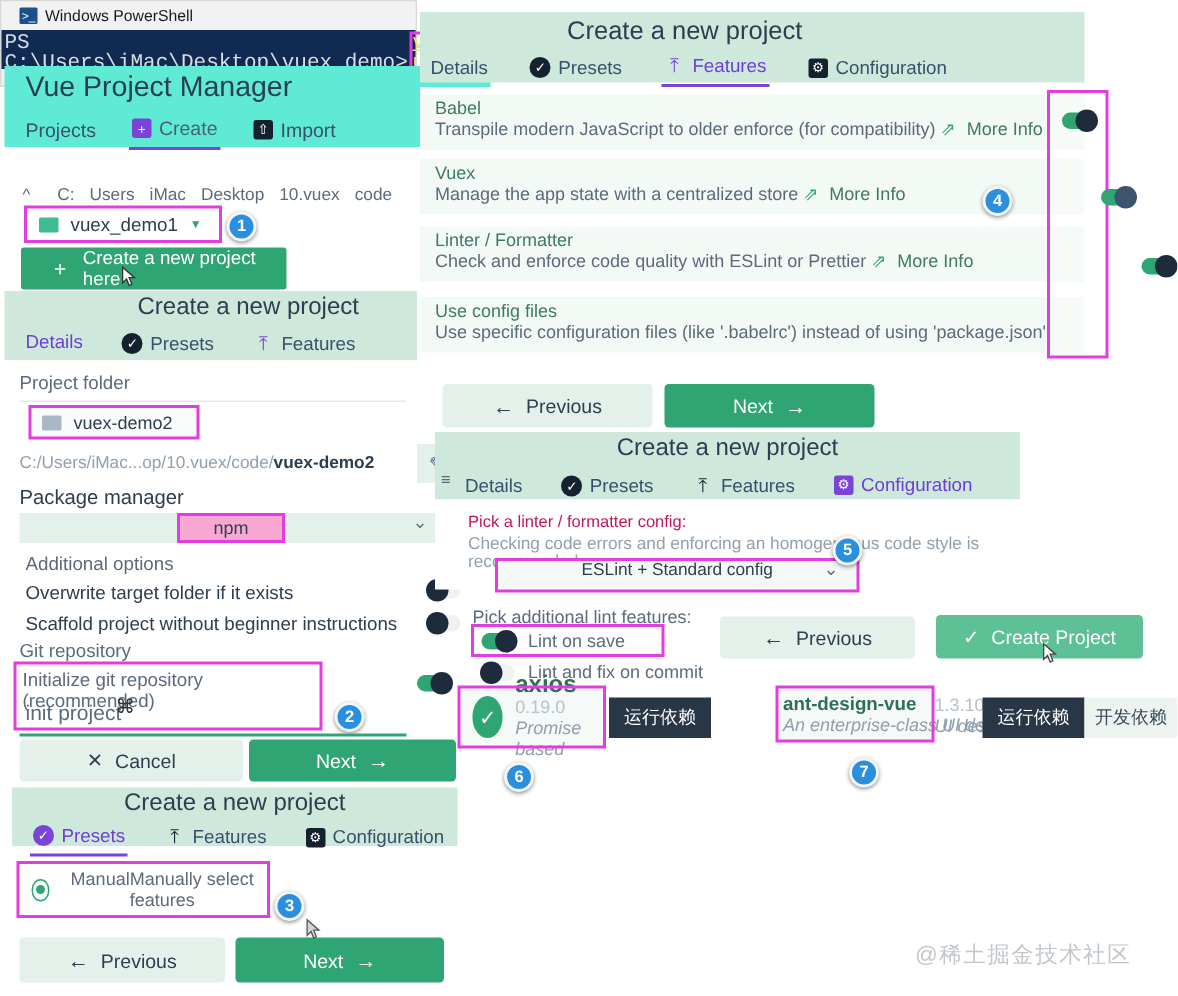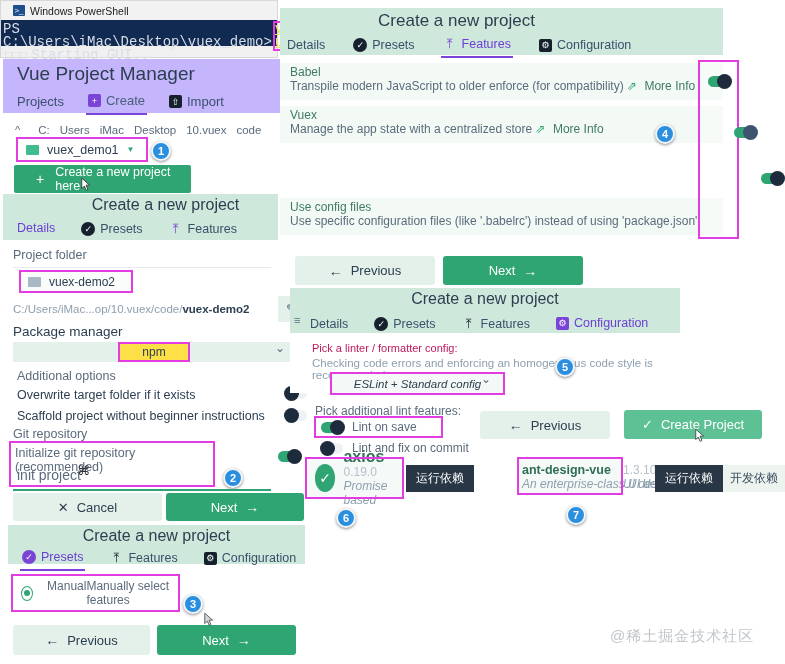--- a/index.html
+++ b/index.html
@@ -71,21 +71,21 @@
       <span class="hl" style="color:#e8e45a;padding:0 0;text-decoration:underline;">vue ui</span>
     </div>
     <div style="display:flex;gap:5px;padding-left:1px;">
       <span style="letter-spacing:-1px;">☐☐☐</span>
       <span>Starting GUI..</span>
     </div>
   </div>
 </div>
 
 
-<div class="abs" style="left:3px;top:59px;width:324px;height:54px;background:#c4b5fd;">
+<div class="abs" style="left:3px;top:44px;width:324px;height:54px;background:#5eead4;">
   <div class="abs" style="left:14px;top:4px;font-size:19px;color:#2c3e50;">Vue Project Manager</div>
   <div class="abs tabs" style="left:12px;top:31px;gap:20px;">
     <div class="tab">
       <span style="font-size:13px;">Projects</span>
     </div>
     <div class="tab active" style="border-bottom:2.5px solid #7a45d6;">
       <span class="ico-cfg purple">+</span>
       <span style="font-size:13px;color:#4a5f7a;">Create</span>
     </div>
     <div class="tab">
@@ -154,21 +154,21 @@
   <div class="abs" style="left:10px;top:63px;font-size:11.5px;color:#8fa0ae;">
     <span>C:/Users/iMac...op/10.vuex/code/</span><span style="color:#2c3e50;font-weight:bold;">vuex-demo2</span>
   </div>
   <div class="abs" style="left:275px;top:56px;width:26px;height:26px;background:#e4f1ea;display:flex;align-items:center;justify-content:center;">
     <span style="font-size:12px;color:#4a5f7a;">✎</span>
   </div>
 
   <div class="abs" style="left:10px;top:84px;font-size:13.5px;color:#2c3e50;">Package manager</div>
 
   <div class="abs" style="left:10px;top:102px;width:282px;height:20px;background:#e4f1ea;display:flex;align-items:center;justify-content:center;">
-    <span class="hl" style="font-size:12px;color:#2c3e50;padding:1px 22px;background:#fde047;">npm</span>
+    <span class="hl" style="font-size:12px;color:#2c3e50;padding:1px 22px;background:#f9a8d4;">npm</span>
     <span style="position:absolute;right:10px;font-size:12px;color:#5b6b7c;top:-1px;">⌄</span>
   </div>
 
   <div class="abs" style="left:14px;top:129px;font-size:12.5px;color:#5b6b7c;">Additional options</div>
 
   <div class="abs" style="left:14px;top:148px;width:290px;height:17px;display:flex;align-items:flex-start;">
     <span style="font-size:12.5px;color:#2c3e50;">Overwrite target folder if it exists</span>
     <span class="toggle off" style="position:absolute;left:268px;">
         <i></i>
       </span>
@@ -279,20 +279,28 @@
 
   <div class="abs" style="left:0;top:48px;width:443px;height:37px;background:#f3faf6;">
     <div class="abs" style="left:10px;top:2px;font-size:12px;color:#3f7a63;">Vuex</div>
     <div class="abs" style="left:10px;top:16px;font-size:12px;color:#5b6b7c;">
       <span>Manage the app state with a centralized store</span>
       <span style="color:#2ea572;">⇗</span>
       <span style="color:#3f7a63;margin-left:4px;">More Info</span>
     </div>
   </div>
 
+  <div class="abs" style="left:0;top:93px;width:443px;height:37px;background:#f3faf6;">
+    <div class="abs" style="left:10px;top:2px;font-size:12px;color:#3f7a63;">Linter / Formatter</div>
+    <div class="abs" style="left:10px;top:16px;font-size:12px;color:#5b6b7c;">
+      <span>Check and enforce code quality with ESLint or Prettier</span>
+      <span style="color:#2ea572;">⇗</span>
+      <span style="color:#3f7a63;margin-left:4px;">More Info</span>
+    </div>
+  </div>
 
   <div class="abs" style="left:0;top:140px;width:443px;height:37px;background:#f3faf6;">
     <div class="abs" style="left:10px;top:2px;font-size:12px;color:#3f7a63;">Use config files</div>
     <div class="abs" style="left:10px;top:16px;font-size:12px;color:#5b6b7c;">Use specific configuration files (like '.babelrc') instead of using 'package.json'.</div>
   </div>
 </div>
 
 
 <div class="abs hl" style="left:700px;top:62px;width:37px;height:175px;background:rgba(255,255,255,0.25);"></div>
 <span class="abs toggle on" style="left:708px;top:73px;"><i></i></span>
@@ -331,21 +339,21 @@
       <span>Configuration</span>
     </div>
   </div>
 </div>
 
 <div class="abs" style="left:290px;top:333px;width:390px;height:60px;background:#ffffff;">
   <div class="abs" style="left:22px;top:9px;font-size:11px;color:#be185d;">Pick a linter / formatter config:</div>
   <div class="abs" style="left:22px;top:24px;font-size:11.5px;color:#8fa0ae;width:410px;">Checking code errors and enforcing an homogeneous code style is recommended.</div>
 </div>
 
-<div class="abs hl" style="left:332px;top:374px;width:171px;height:19px;background:#f4f8f6;display:flex;align-items:center;justify-content:center;font-style:italic;">
+<div class="abs hl" style="left:332px;top:374px;width:239px;height:19px;background:#f4f8f6;display:flex;align-items:flex-start;justify-content:center;">
   <span style="font-size:11.5px;color:#2c3e50;">ESLint + Standard config</span>
   <span style="position:absolute;right:12px;top:-2px;font-size:12px;color:#5b6b7c;">⌄</span>
 </div>
 <div class="abs badge" style="left:555px;top:357px;">5</div>
 
 <div class="abs" style="left:315px;top:404px;font-size:12px;color:#5b6b7c;">Pick additional lint features:</div>
 
 <div class="abs hl" style="left:316px;top:418px;width:125px;height:18px;background:#fff;display:flex;align-items:center;gap:9px;padding-left:5px;">
   <span class="toggle on">
       <i></i>

